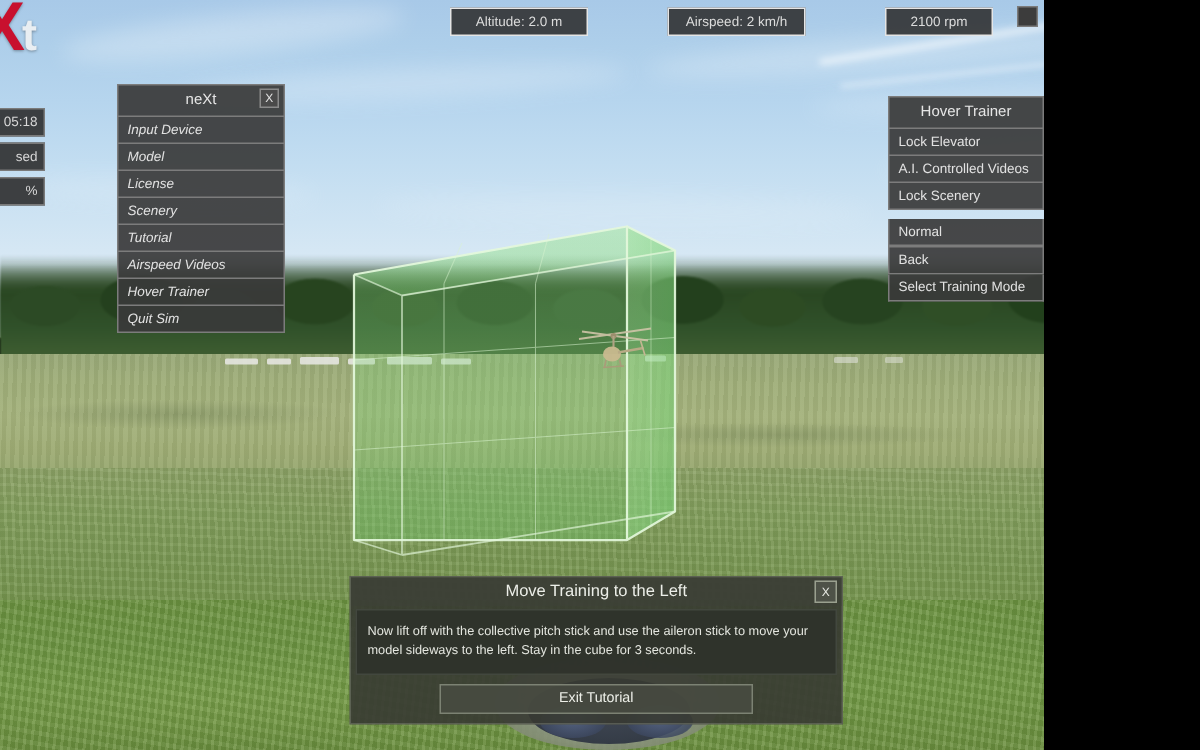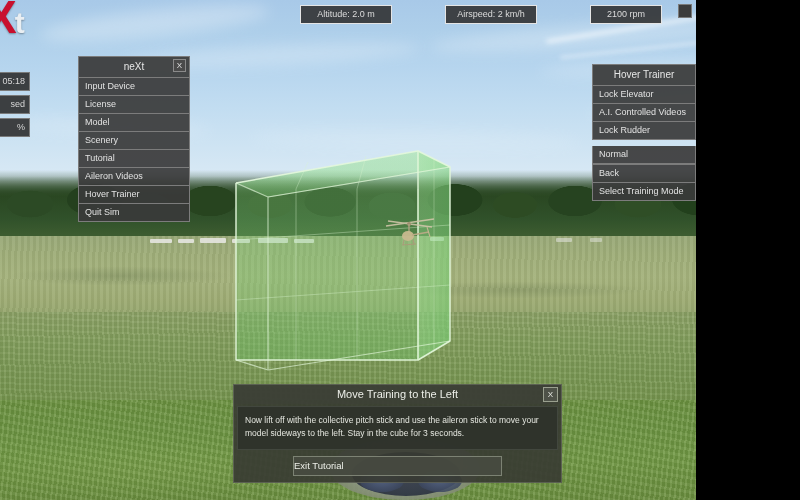--- a/index.html
+++ b/index.html
@@ -241,20 +241,21 @@
     line-height: 12px;
     text-align: center;
   }
   .menu .item {
     background: rgba(58,58,58,0.92);
     border: 1px solid #7c7c7c;
     border-top: none;
     color: #e2e2e2;
     font-size: 9px;
     padding: 3px 0 4px 6px;
+    font-style: italic;
   }
 
   
   .trainer {
     position: absolute; right: 0px; top: 64px;
     width: 104px;
   }
   .trainer .title {
     background: rgba(58,58,58,0.93);
     border: 1px solid #7c7c7c;
@@ -314,21 +315,21 @@
   .dialog .dfoot {
     padding: 4px 0 6px;
     display: flex; justify-content: center;
   }
   .dialog .exit-btn {
     width: 209px;
     background: rgba(72,76,66,0.80);
     border: 1px solid rgba(170,176,158,0.55);
     color: #edefe8;
     font-size: 9.5px;
-    text-align: left;
+    text-align: center;
     padding: 3px 0 4px;
   }
 </style>
 </head>
 <body>
 
 <div id="app">
 
   <div class="scene">
     <div class="sky"></div>
@@ -470,34 +471,34 @@
     <div class="s">sed</div>
     <div class="s">%</div>
   </div>
 
   <div class="menu">
     <div class="title">
       <span>neXt</span>
       <span class="x-btn">X</span>
     </div>
     <div class="item">Input Device</div>
+    <div class="item">Model</div>
     <div class="item">License</div>
-    <div class="item">Model</div>
     <div class="item">Scenery</div>
     <div class="item">Tutorial</div>
-    <div class="item">Aileron Videos</div>
+    <div class="item">Airspeed Videos</div>
     <div class="item">Hover Trainer</div>
     <div class="item">Quit Sim</div>
   </div>
 
   <div class="trainer">
     <div class="title">Hover Trainer</div>
     <div class="item">Lock Elevator</div>
     <div class="item">A.I. Controlled Videos</div>
-    <div class="item">Lock Rudder</div>
+    <div class="item">Lock Scenery</div>
     <div class="gap"></div>
     <div class="item">Normal</div>
     <div class="item" style="border-top:1px solid #7c7c7c;">Back</div>
     <div class="item">Select Training Mode</div>
   </div>
 
   <div class="dialog">
     <div class="dtitle">
       <span>Move Training to the Left</span>
       <span class="x-btn">X</span>

